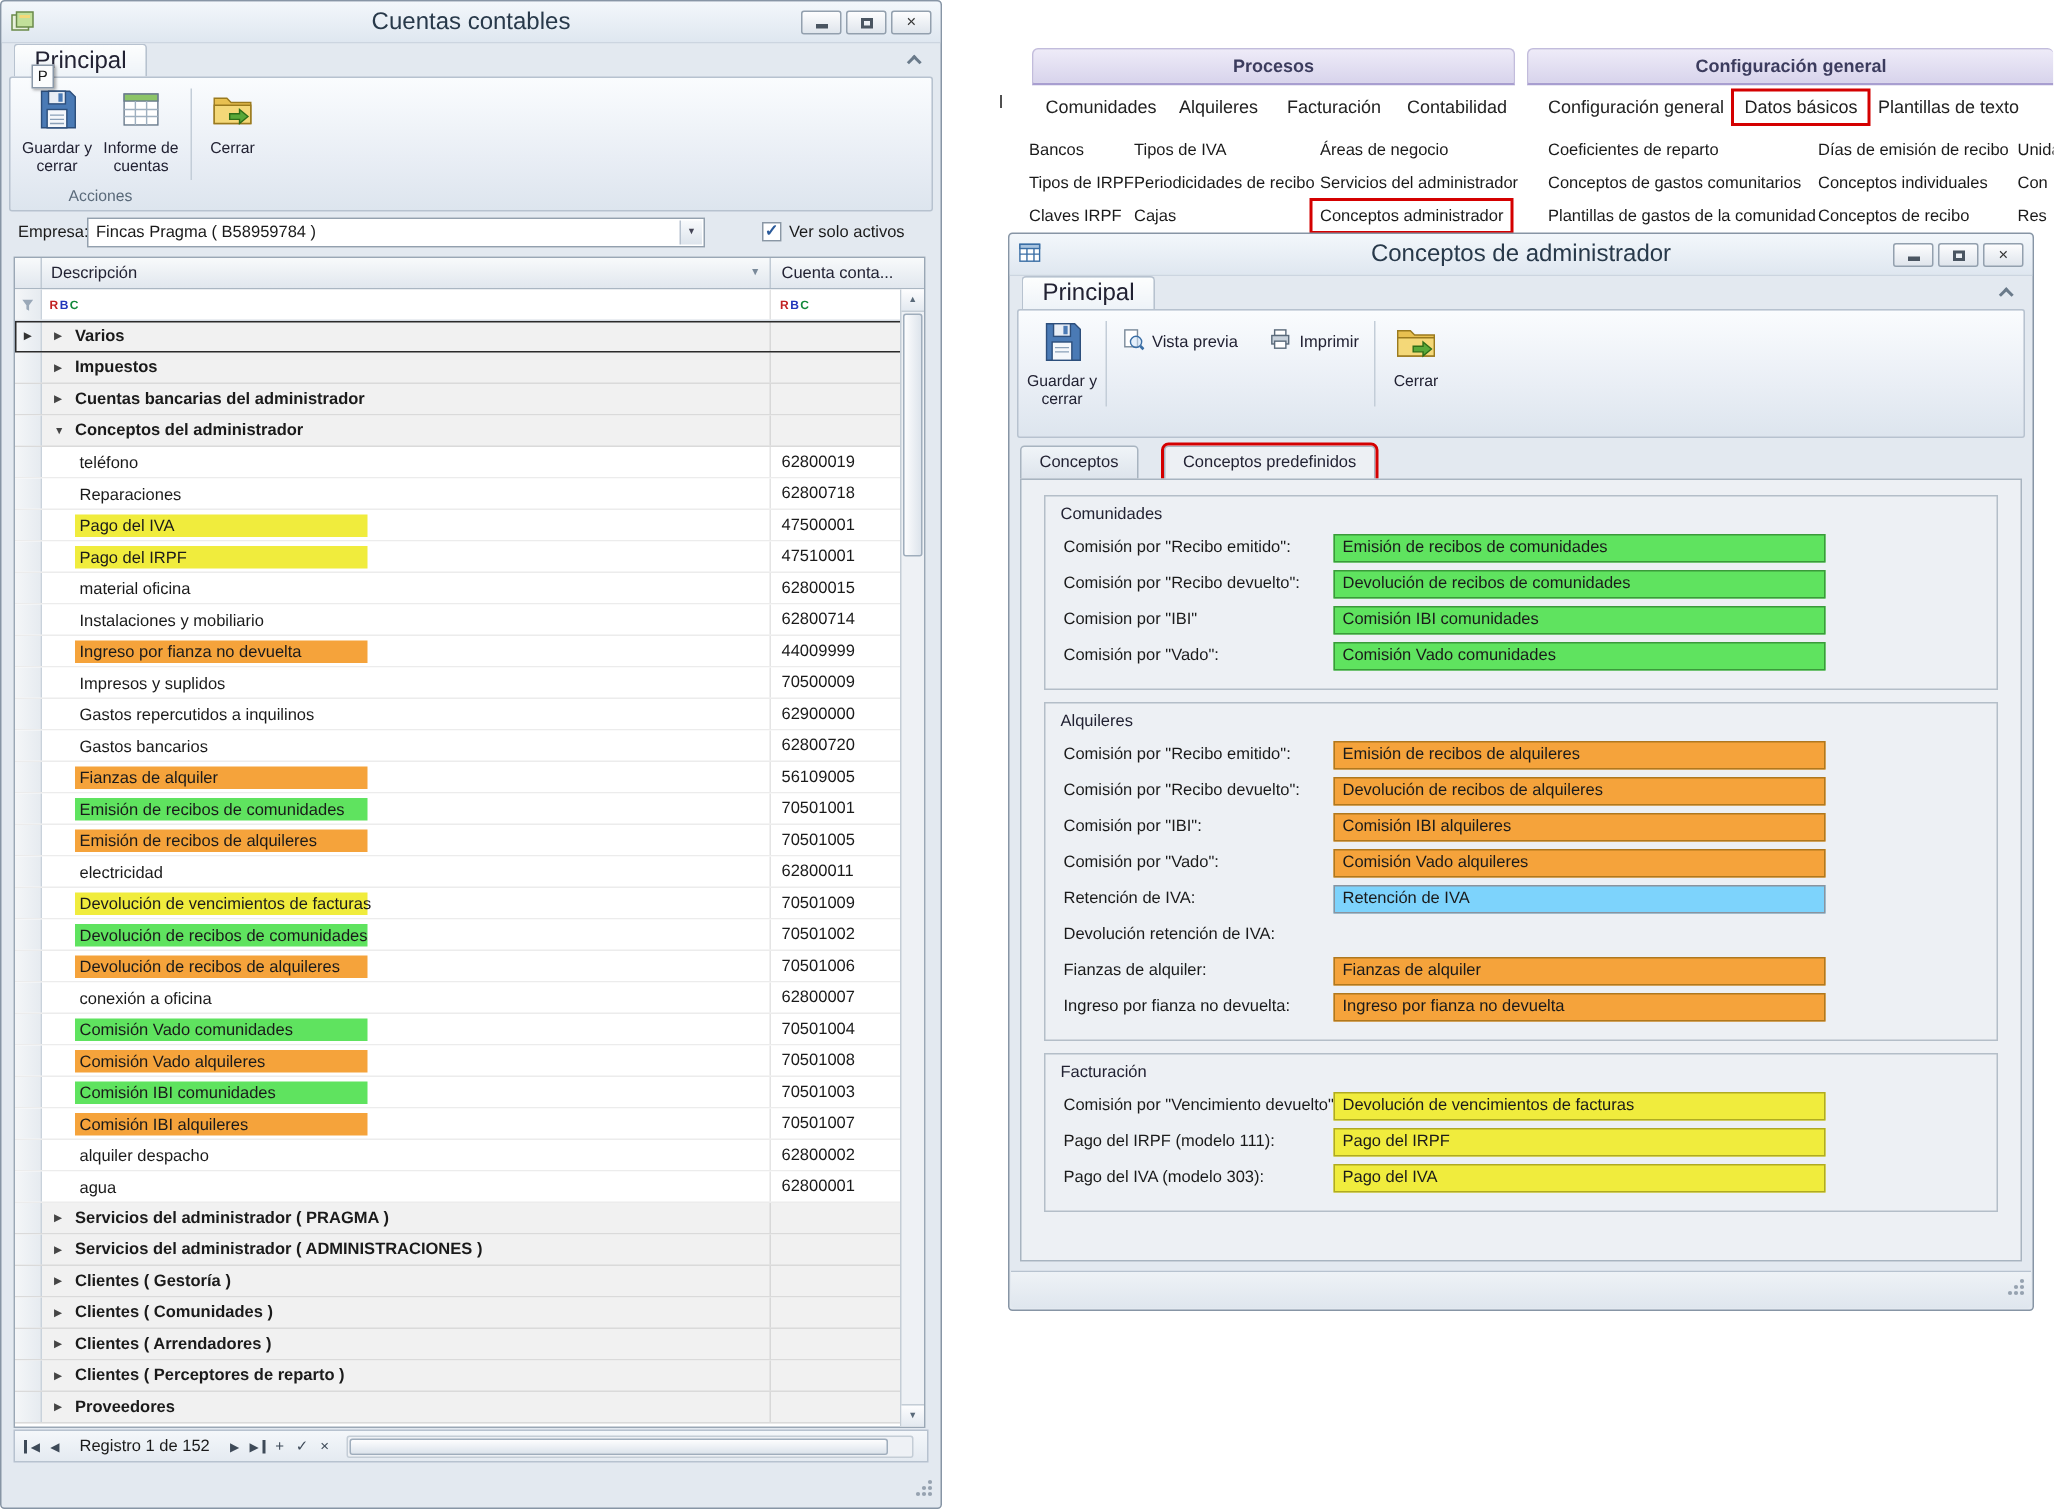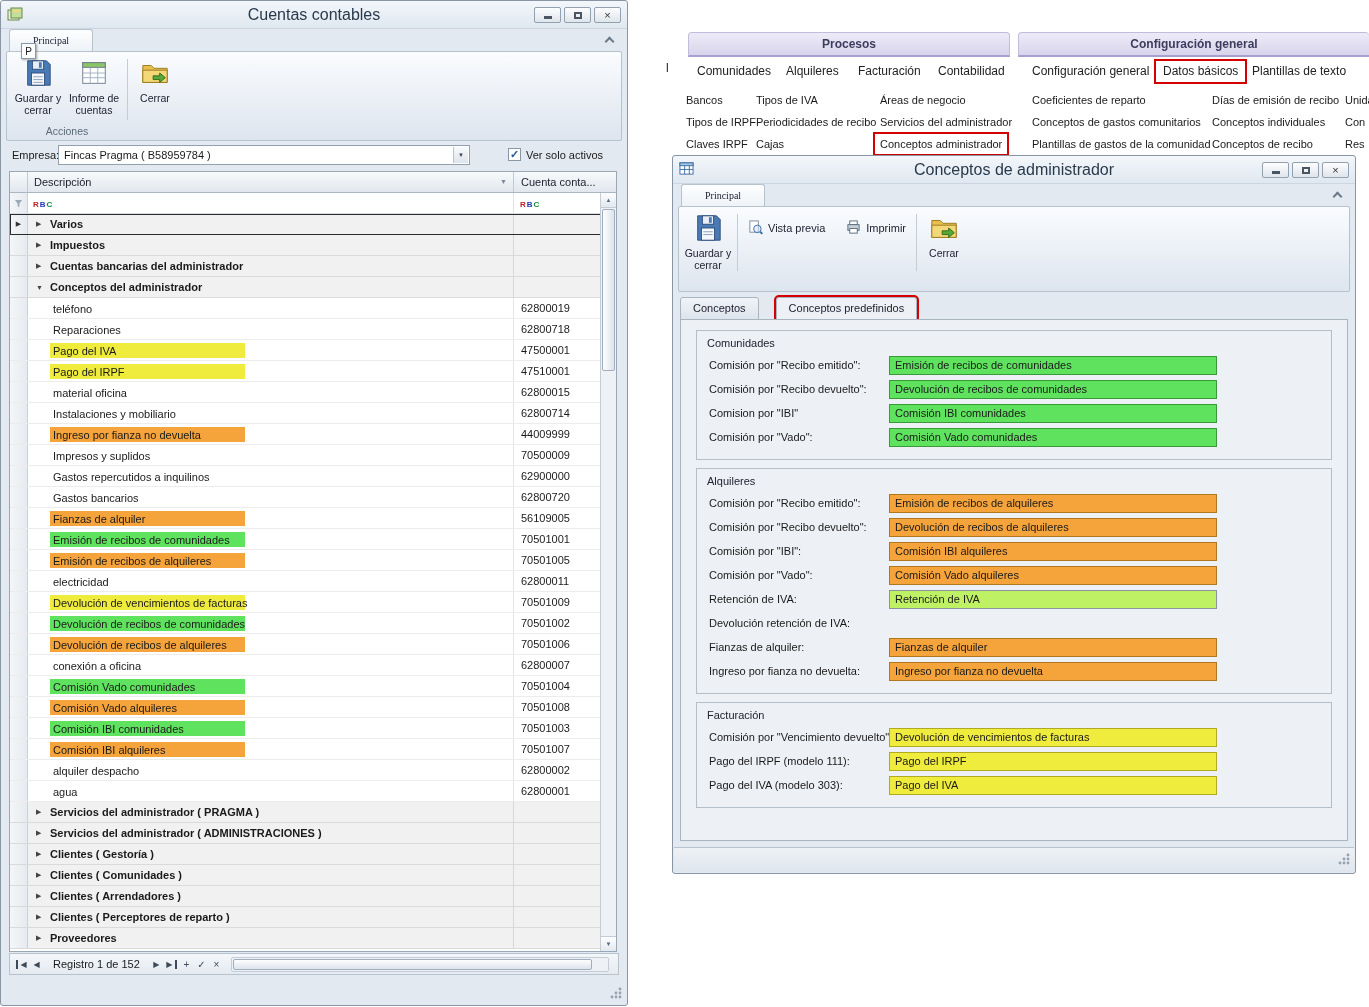--- a/index.html
+++ b/index.html
@@ -13,23 +13,23 @@
     background:linear-gradient(#f3f7fb,#dfe7f0); border-bottom:1px solid #ccd5e0; border-radius:3px 3px 0 0; }
   .ticon { position:absolute; left:6px; top:5px; }
   .ttitle { flex:1; text-align:center; font-size:16px; color:#28394a; }
   .winbtns { position:absolute; right:6px; top:6px; display:flex; gap:3px; }
   .wbtn { width:27px; height:16px; border:1px solid #93a0ae; border-radius:2px;
     background:linear-gradient(#fdfdfe,#dfe5ec); display:flex; align-items:center; justify-content:center;
     font-size:11px; line-height:11px; color:#333; }
   .gmin { width:8px; height:3px; background:#4a5561; display:block; margin-top:5px;}
   .gmax { width:8px; height:7px; border:2px solid #4a5561; display:block; }
   .tabrow { height:22px; position:relative; padding-left:8px; }
-  .rtab { display:inline-block; height:22px; line-height:21px; padding:0 23px;
+  .rtab { display:inline-block; height:22px; line-height:21px; padding:0 13px;
     background:linear-gradient(#fdfefe,#eef3f8); border:1px solid #b7c2cf; border-bottom:none;
-    border-radius:3px 3px 0 0; font-size:10px; color:#223;font-family:Liberation Serif, serif; }
+    border-radius:3px 3px 0 0; font-size:16px; color:#223; }
   .keytip { position:absolute; left:20px; top:14px; width:15px; height:16px; z-index:6;
     background:#fbfcfd; border:1px solid #8a98a8; box-shadow:1px 1px 2px rgba(0,0,0,.35);
     font-size:10px; text-align:center; line-height:15px; }
   .chevup { position:absolute; right:14px; top:9px; width:7px; height:7px;
     border-left:2px solid #6a7a8a; border-top:2px solid #6a7a8a; transform:rotate(45deg); }
   .ribbon { margin:0 5px; height:90px; position:relative; display:flex; align-items:flex-start;
     background:linear-gradient(#fafcfe,#e9eef5 60%,#dde5ee); border:1px solid #b7c2cf; border-radius:2px;
     padding:3px 4px 16px; }
   .rgroup { position:relative; display:flex; height:100%; }
   .bigbtn { width:54px; height:68px; display:flex; flex-direction:column; align-items:center;
@@ -131,21 +131,21 @@
     background:linear-gradient(#f0f4f8,#dde4ec); border-radius:3px 3px 0 0; margin-right:17px; color:#223; }
   .dtab.active { background:#edf0f4; border-bottom-color:#edf0f4; }
   .dtab.redbox2 { outline:2px solid var(--red_annotation); }
   .dpanel { position:absolute; left:7px; right:7px; top:163px; height:522px; background:#edf0f4;
     border:1px solid #a8b4c0; padding:10px 15px; overflow:hidden; }
   .gbox { border:1px solid #b4bec8; margin-bottom:8px; padding-bottom:8px; background:#edf0f4; }
   .gcap { padding:6px 0 6px 10px; font-size:11px; color:#223; }
   .frow2 { position:relative; height:24px; }
   .flabel { position:absolute; left:12px; top:4px; }
   .finput { position:absolute; left:192px; top:1px; width:328px; height:19px; line-height:17px;
-    padding:0 5px; border:1px solid #8a939e; background:#bef264; white-space:nowrap; overflow:hidden; }
+    padding:0 5px; border:1px solid #8a939e; background:#7dd3fc; white-space:nowrap; overflow:hidden; }
   .finput.c-green  { background:var(--green);  border-color:#3a9a3a; }
   .finput.c-orange { background:var(--orange); border-color:#b0781e; }
   .finput.c-yellow { background:var(--yellow); border-color:#afaa22; }
   .dbottom { position:absolute; left:1px; right:1px; bottom:1px; height:25px;
     background:linear-gradient(#eef2f6,#dfe6ee); border-top:1px solid #b7c2cf; border-radius:0 0 3px 3px; }
 </style>
 </head>
 <body>
 
 <div class="win" id="lw">

